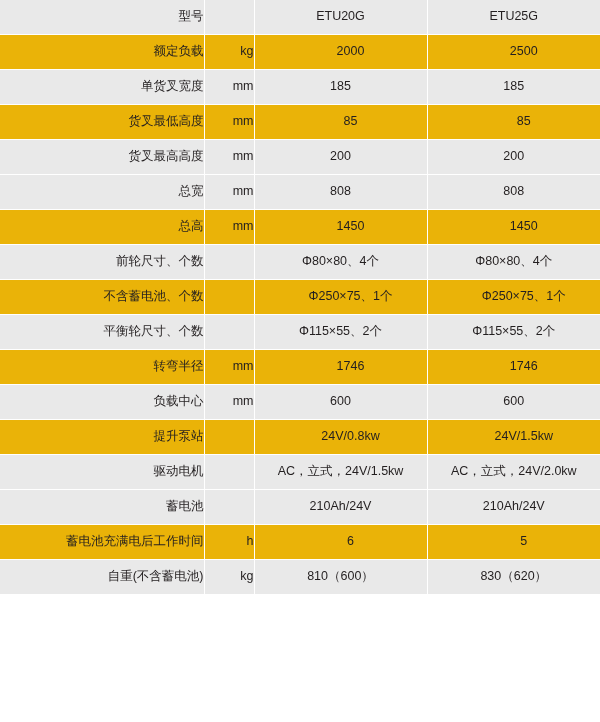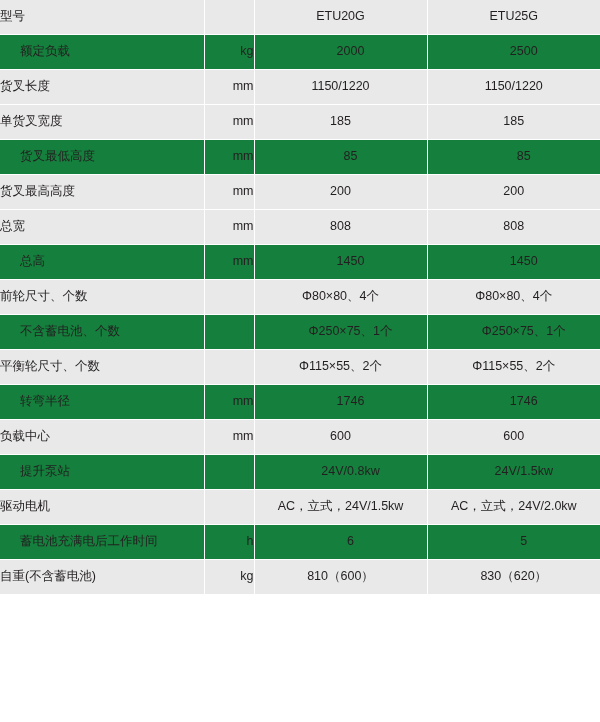--- a/index.html
+++ b/index.html
@@ -30,36 +30,36 @@
   }
   
   col.c-name  { width: 204px; }
   col.c-unit  { width: 50px; }
   col.c-v1    { width: 173px; }
   col.c-v2    { width: 173px; }
 
   td.name {
     background: #e9e9e9;
     padding-left: 18px;
-    text-align: left;
+    text-align: right;
     border-right: 1px solid #ffffff;
   }
   td.unit {
     background: #e9e9e9;
     text-align: right;
   }
   td.val {
     background: #e9e9e9;
     text-align: center;
     margin-left: 46px;
   }
   tr.alt td.name,
   tr.alt td.unit,
   tr.alt td.val {
-    background: #15803d;
+    background: #eab308;
     padding-left: 20px;
   }
   tr:last-child td { border-bottom: none; }
   td.val:last-child { border-right: none; }
 </style>
 </head>
 <body>
 
 <table class="spec">
   <colgroup>
@@ -73,26 +73,20 @@
         <td class="name">型号</td>
         <td class="unit"></td>
         <td class="val">ETU20G</td>
         <td class="val">ETU25G</td>
       </tr>
       <tr class="alt">
         <td class="name">额定负载</td>
         <td class="unit">kg</td>
         <td class="val">2000</td>
         <td class="val">2500</td>
-      </tr>
-      <tr>
-        <td class="name">货叉长度</td>
-        <td class="unit">mm</td>
-        <td class="val">1150/1220</td>
-        <td class="val">1150/1220</td>
       </tr>
       <tr>
         <td class="name">单货叉宽度</td>
         <td class="unit">mm</td>
         <td class="val">185</td>
         <td class="val">185</td>
       </tr>
       <tr class="alt">
         <td class="name">货叉最低高度</td>
         <td class="unit">mm</td>
@@ -152,20 +146,26 @@
         <td class="unit"></td>
         <td class="val">24V/0.8kw</td>
         <td class="val">24V/1.5kw</td>
       </tr>
       <tr>
         <td class="name">驱动电机</td>
         <td class="unit"></td>
         <td class="val">AC，立式，24V/1.5kw</td>
         <td class="val">AC，立式，24V/2.0kw</td>
       </tr>
+      <tr>
+        <td class="name">蓄电池</td>
+        <td class="unit"></td>
+        <td class="val">210Ah/24V</td>
+        <td class="val">210Ah/24V</td>
+      </tr>
       <tr class="alt">
         <td class="name">蓄电池充满电后工作时间</td>
         <td class="unit">h</td>
         <td class="val">6</td>
         <td class="val">5</td>
       </tr>
       <tr>
         <td class="name">自重(不含蓄电池)</td>
         <td class="unit">kg</td>
         <td class="val">810（600）</td>

